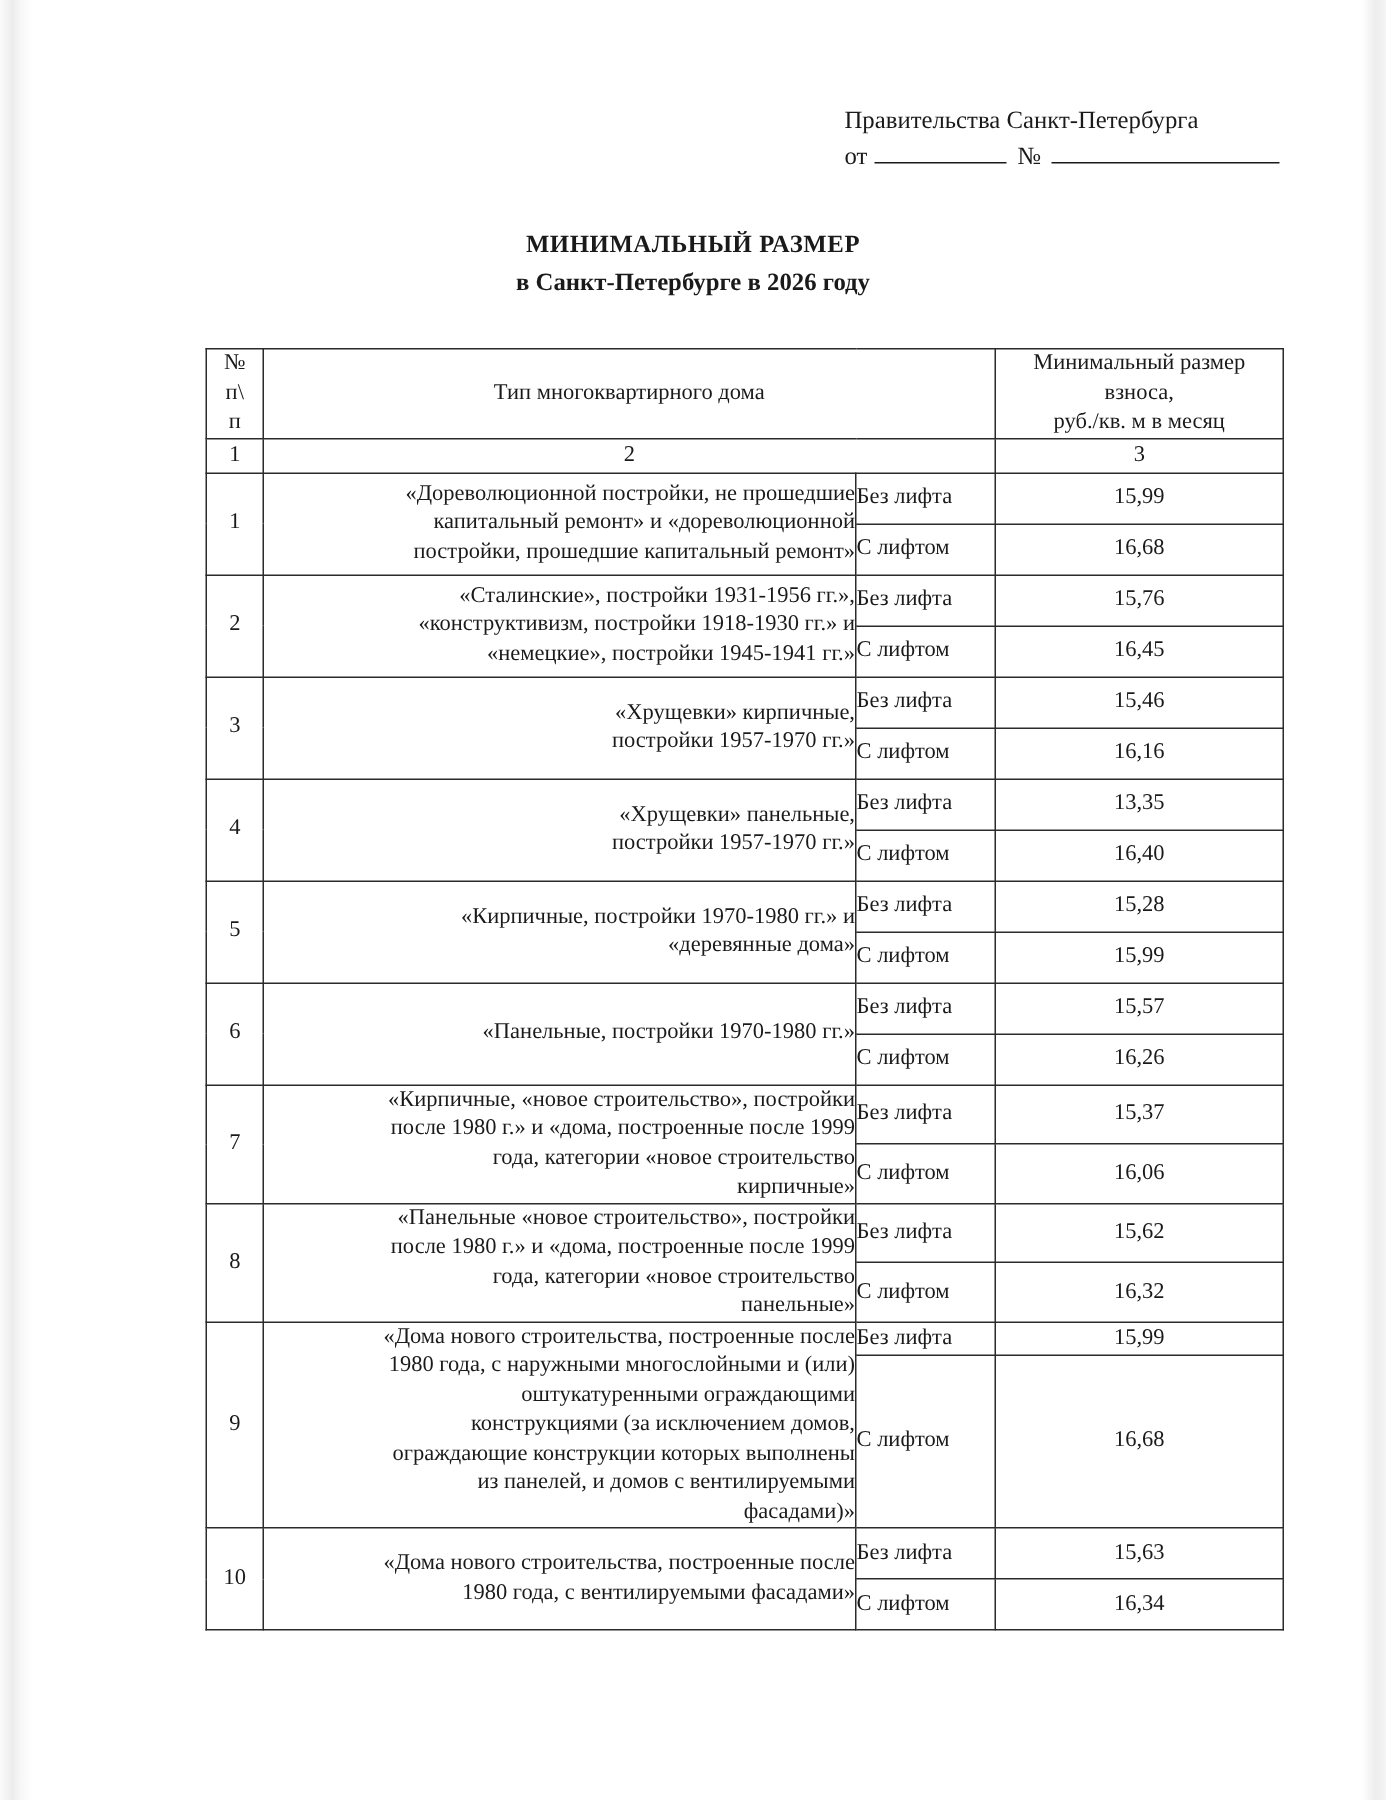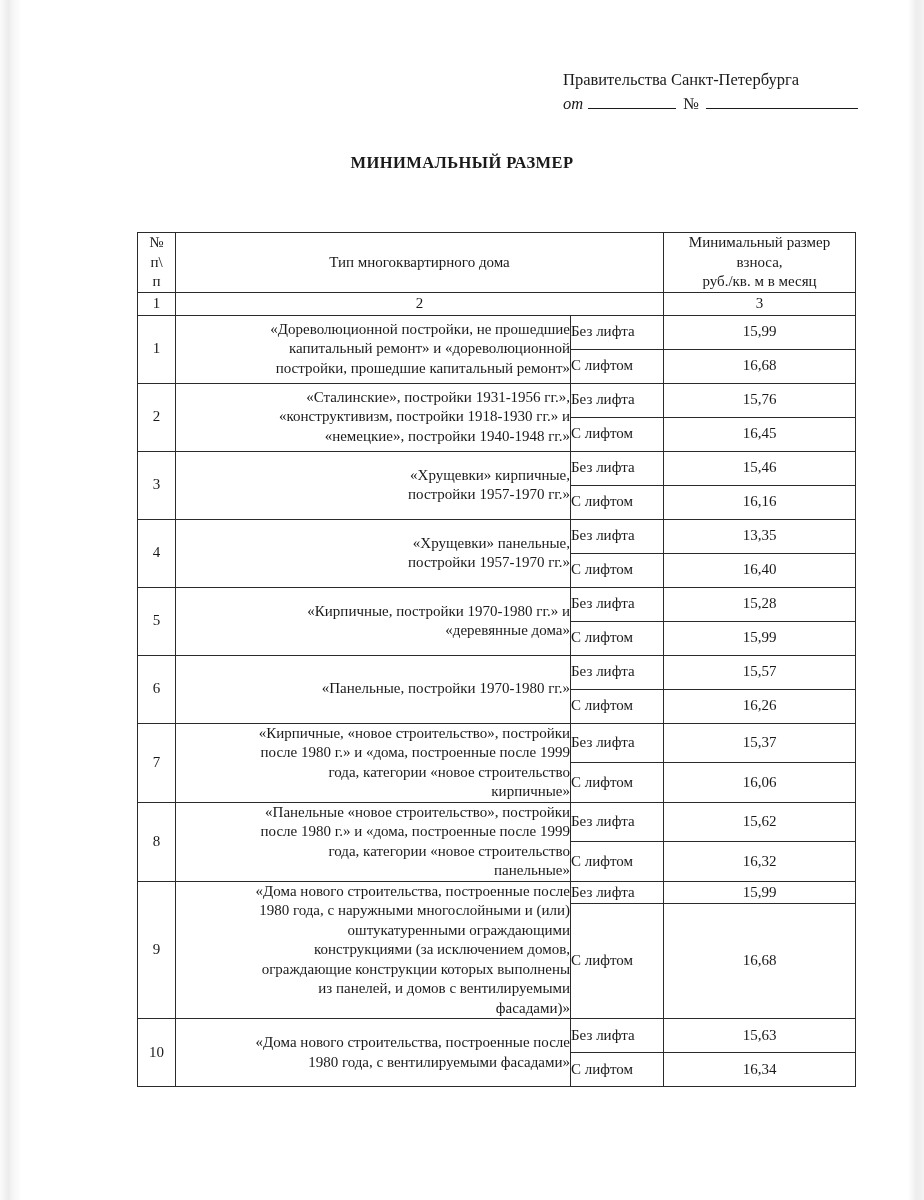--- a/index.html
+++ b/index.html
@@ -41,21 +41,21 @@
     font-size: 16.5px;
     line-height: 1.42;
   }
   .doc-header .hline { white-space: nowrap; }
   .ot-line {
     display: flex;
     align-items: baseline;
     margin-top: 1px;
     white-space: nowrap;
   }
-  .ot-label { margin-right: 4px; font-style: italic; }
+  .ot-label { margin-right: 4px; }
   .rule-short {
     display: inline-block;
     width: 88px;
     border-bottom: 1.4px solid #1a1a1a;
     height: 1px;
     margin: 0 7px 3px 1px;
   }
   .no-sign { font-size: 16.5px; }
   .rule-long {
     display: inline-block;
@@ -157,20 +157,21 @@
   <div class="ot-line">
     <span class="ot-label">от</span>
     <span class="rule-short"></span>
     <span class="no-sign">№</span>
     <span class="rule-long"></span>
   </div>
 </div>
 
 <div class="title-block">
   <div class="t1">МИНИМАЛЬНЫЙ РАЗМЕР</div>
+  <div>в Санкт-Петербурге в 2026 году</div>
 </div>
 
 <div class="tbl-wrap">
   <table class="main">
     <colgroup>
       <col class="col-num">
         <col class="col-type">
         <col class="col-lift">
         <col class="col-val">
     </colgroup>
@@ -207,21 +208,21 @@
         </tr>
         <tr>
           <td class="rlift h-std">С лифтом</td>
           <td class="rval">16,68</td>
         </tr>
         <tr>
           <td class="rnum" rowspan="2">2</td>
           <td class="rtype" rowspan="2">
             <div>«Сталинские», постройки 1931-1956 гг.»,</div>
             <div>«конструктивизм, постройки 1918-1930 гг.» и</div>
-            <div>«немецкие», постройки 1940-1948 гг.»</div>
+            <div>«немецкие», постройки 1945-1941 гг.»</div>
           </td>
           <td class="rlift h-std">Без лифта</td>
           <td class="rval">15,76</td>
         </tr>
         <tr>
           <td class="rlift h-std">С лифтом</td>
           <td class="rval">16,45</td>
         </tr>
         <tr>
           <td class="rnum" rowspan="2">3</td>

